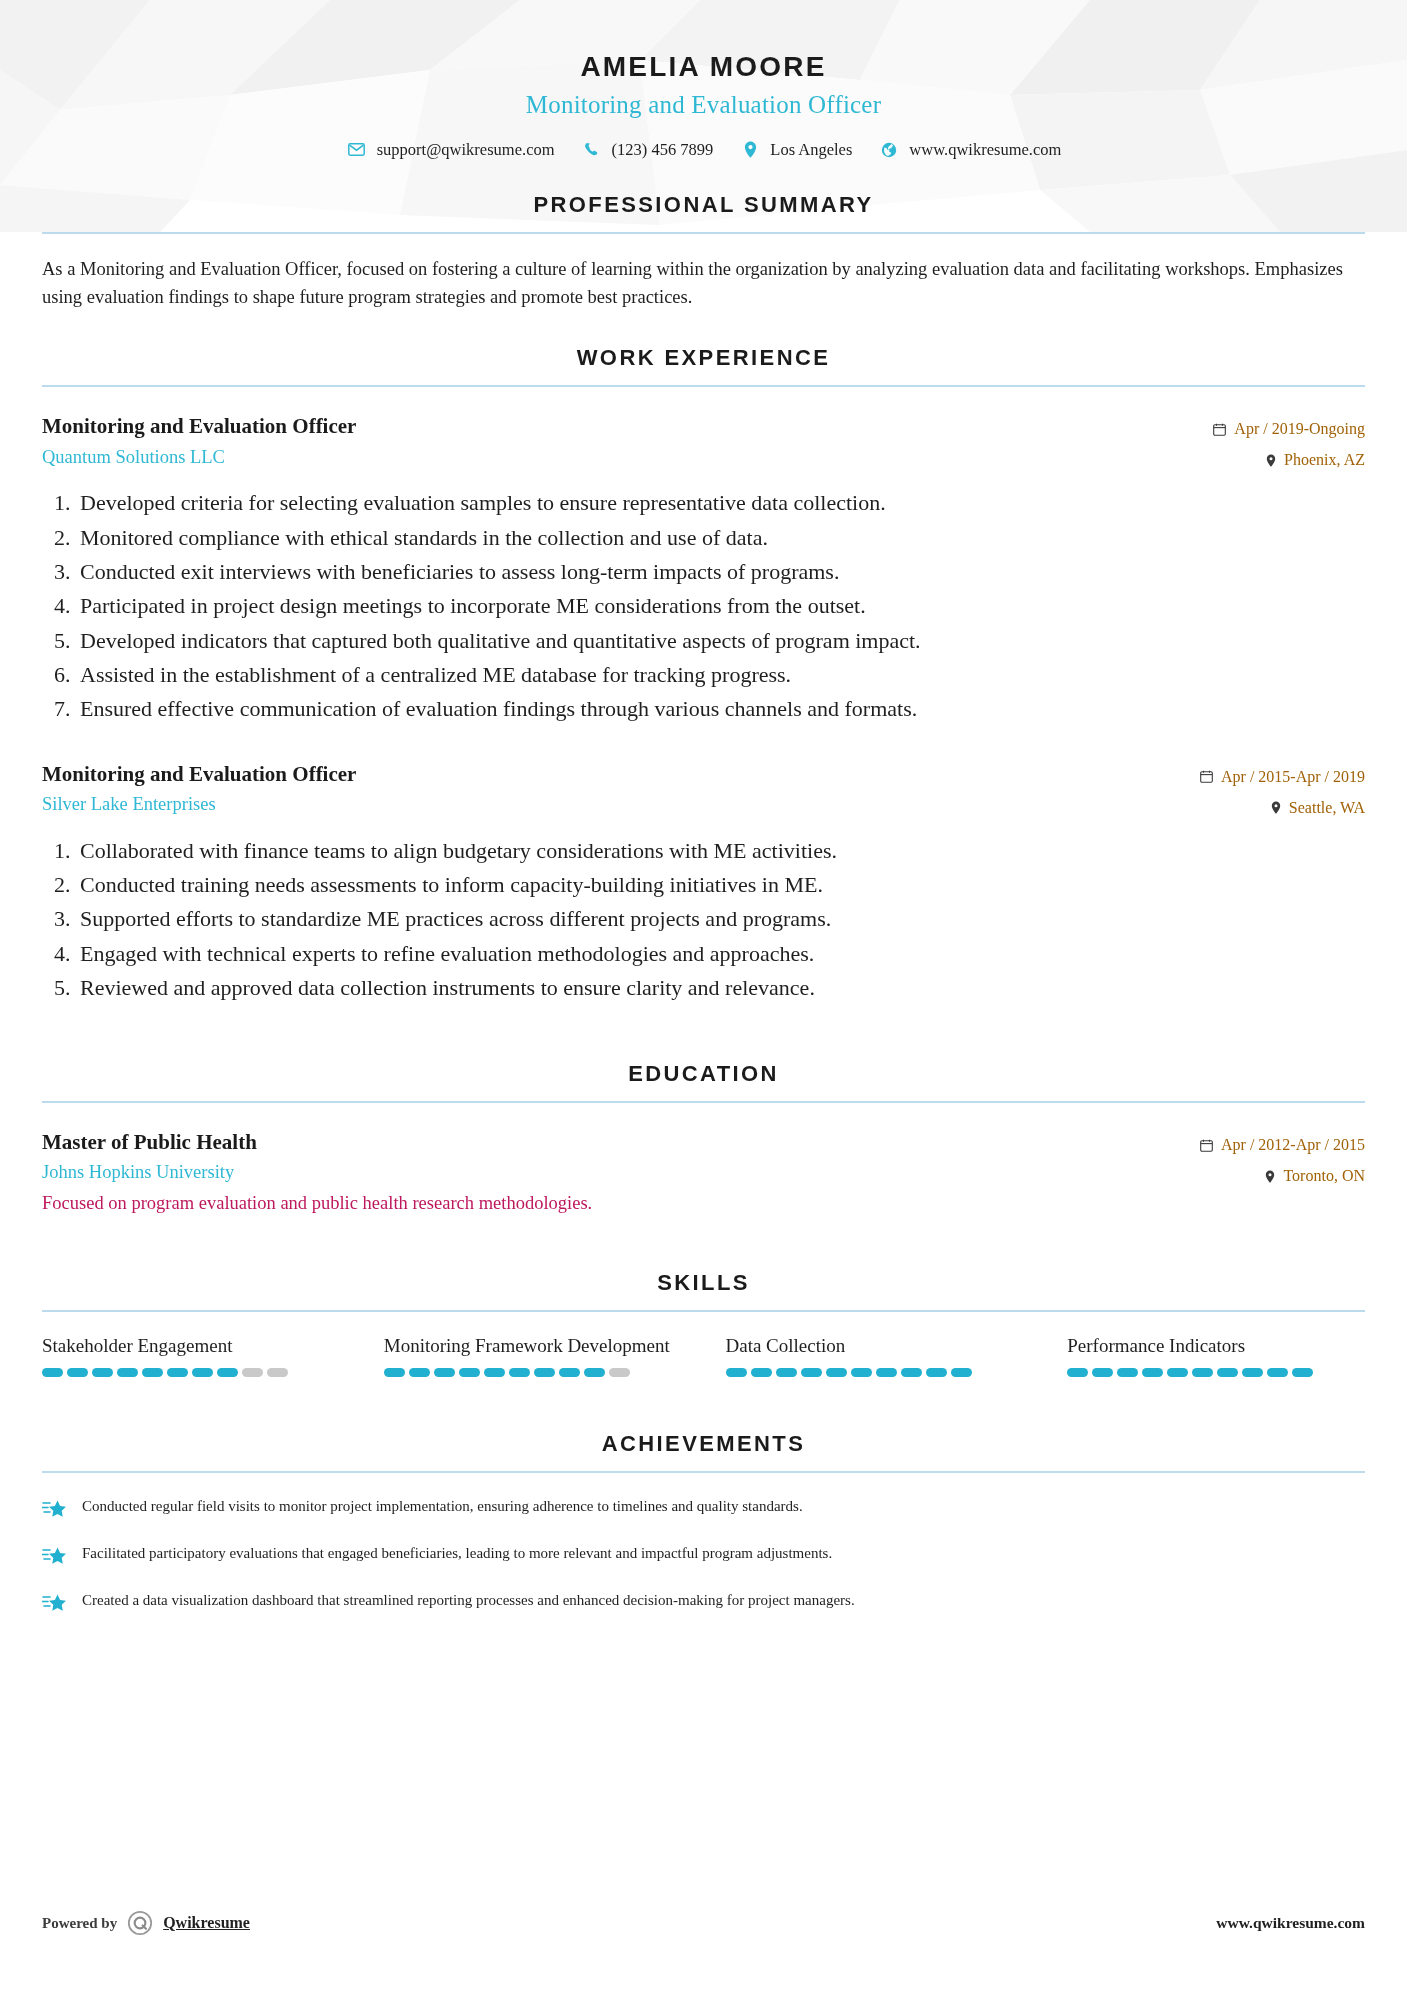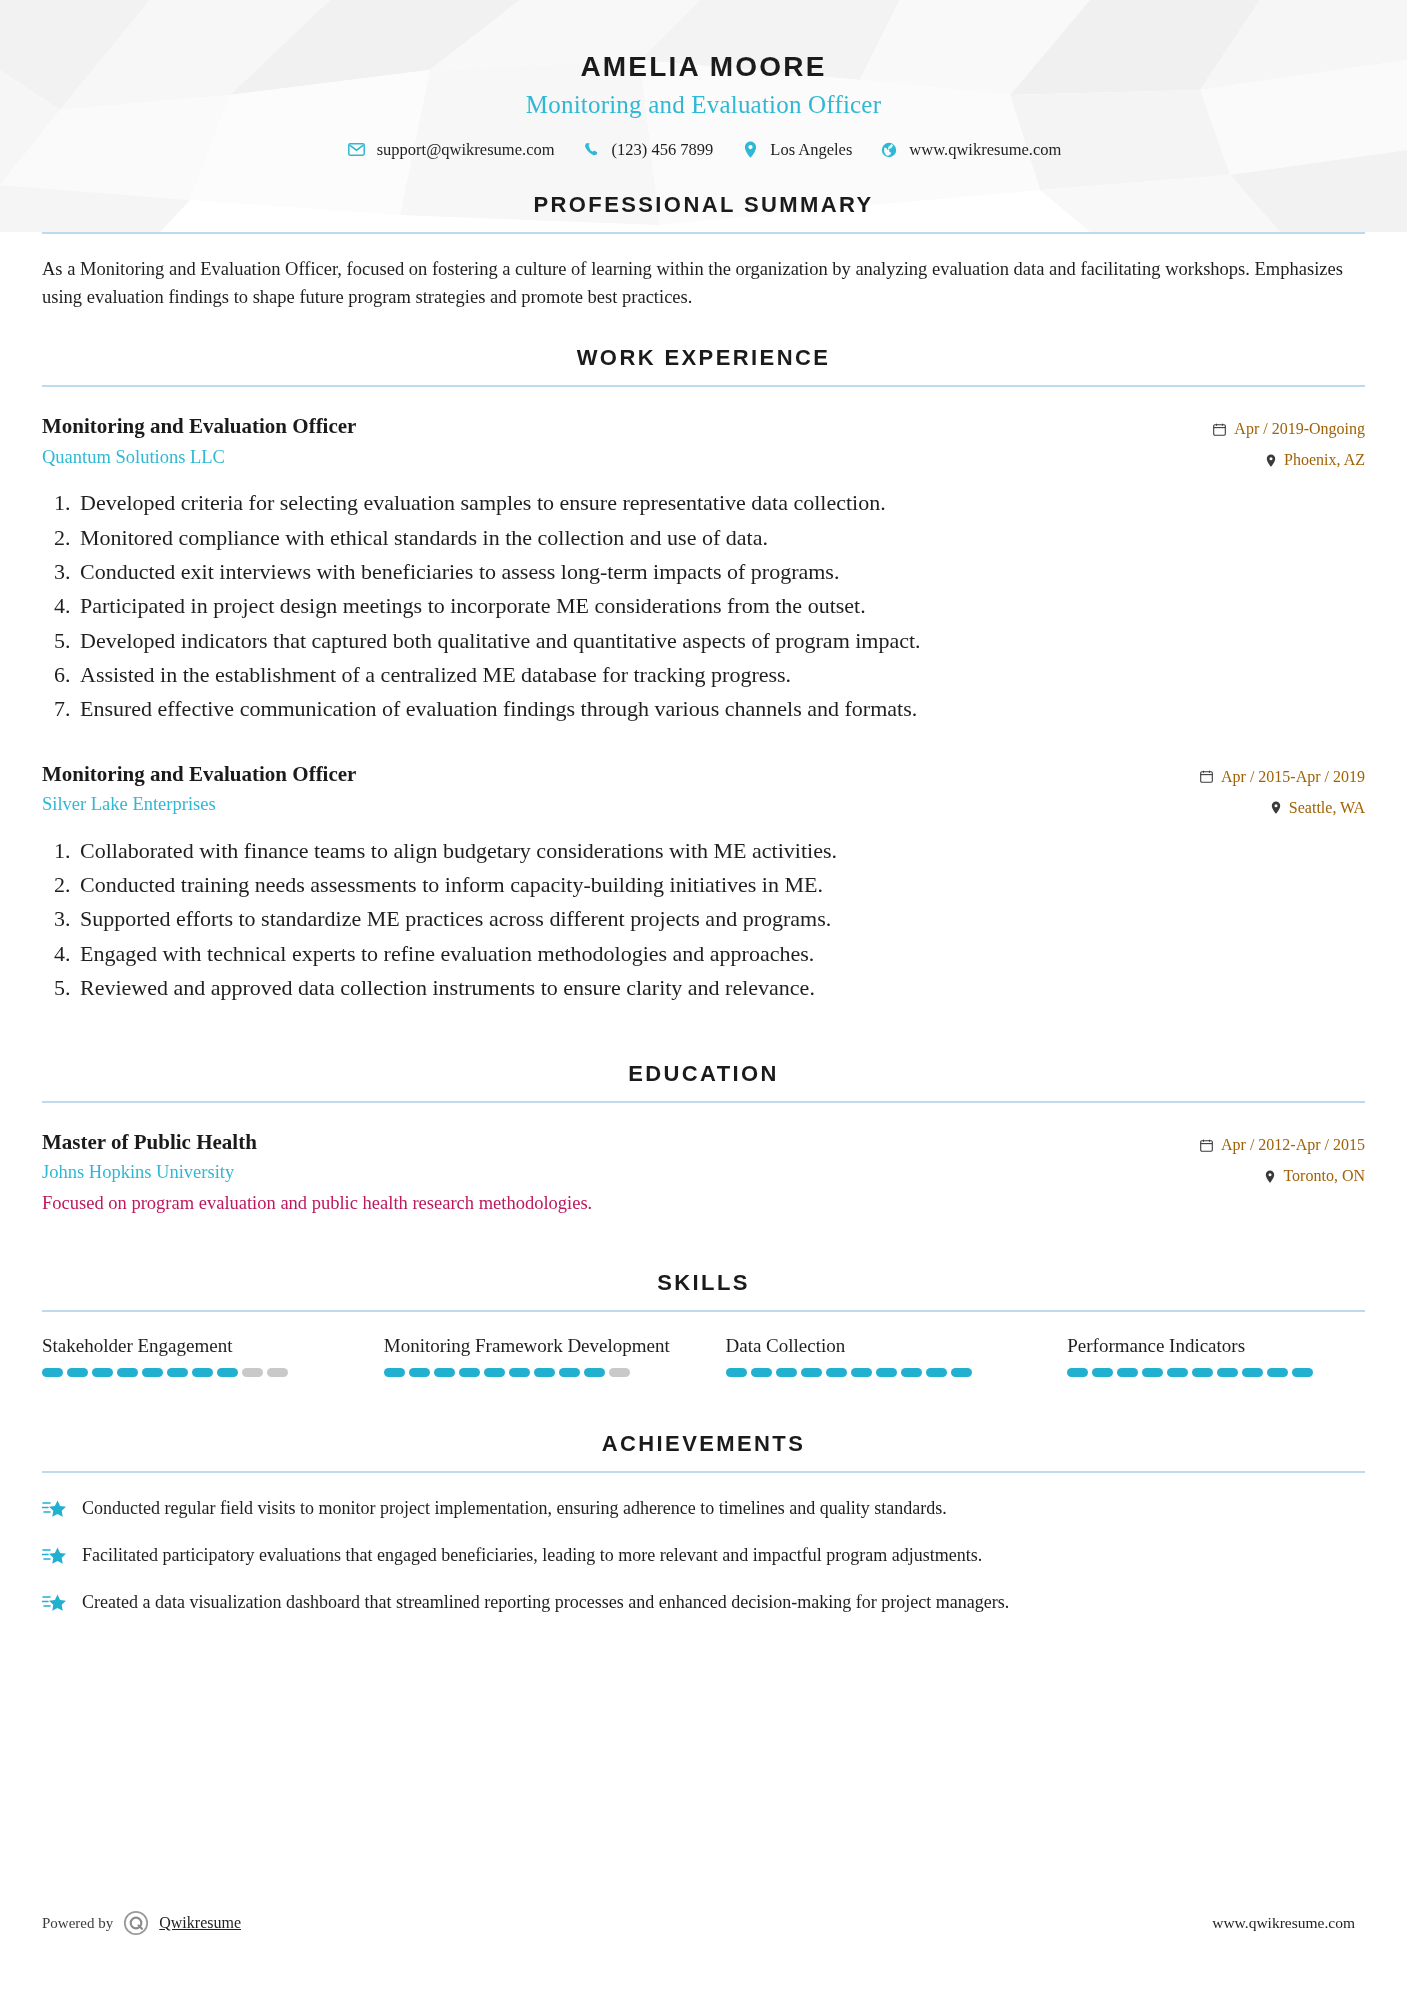--- a/index.html
+++ b/index.html
@@ -212,35 +212,36 @@
     gap: 14px;
     margin-bottom: 18px;
   }
   .achv-icon {
     flex: 0 0 auto;
     width: 26px;
     padding-top: 3px;
     color: #21b0cf;
   }
   .achv-text {
-    font-size: 18px;
+    font-size: 15px;
     line-height: 1.5;
     color: #1f1f1f;
   }
 
   
   .footer {
     position: absolute;
     left: 42px;
-    right: 52px;
+    right: 42px;
     bottom: 54px;
     display: flex;
     align-items: center;
     justify-content: space-between;
     z-index: 2;
+    font-weight: bold;
   }
   .footer-left {
     display: flex;
     align-items: center;
     gap: 10px;
   }
   .powered-by {
     font-size: 15px;
     color: #3c3c3c;
   }

